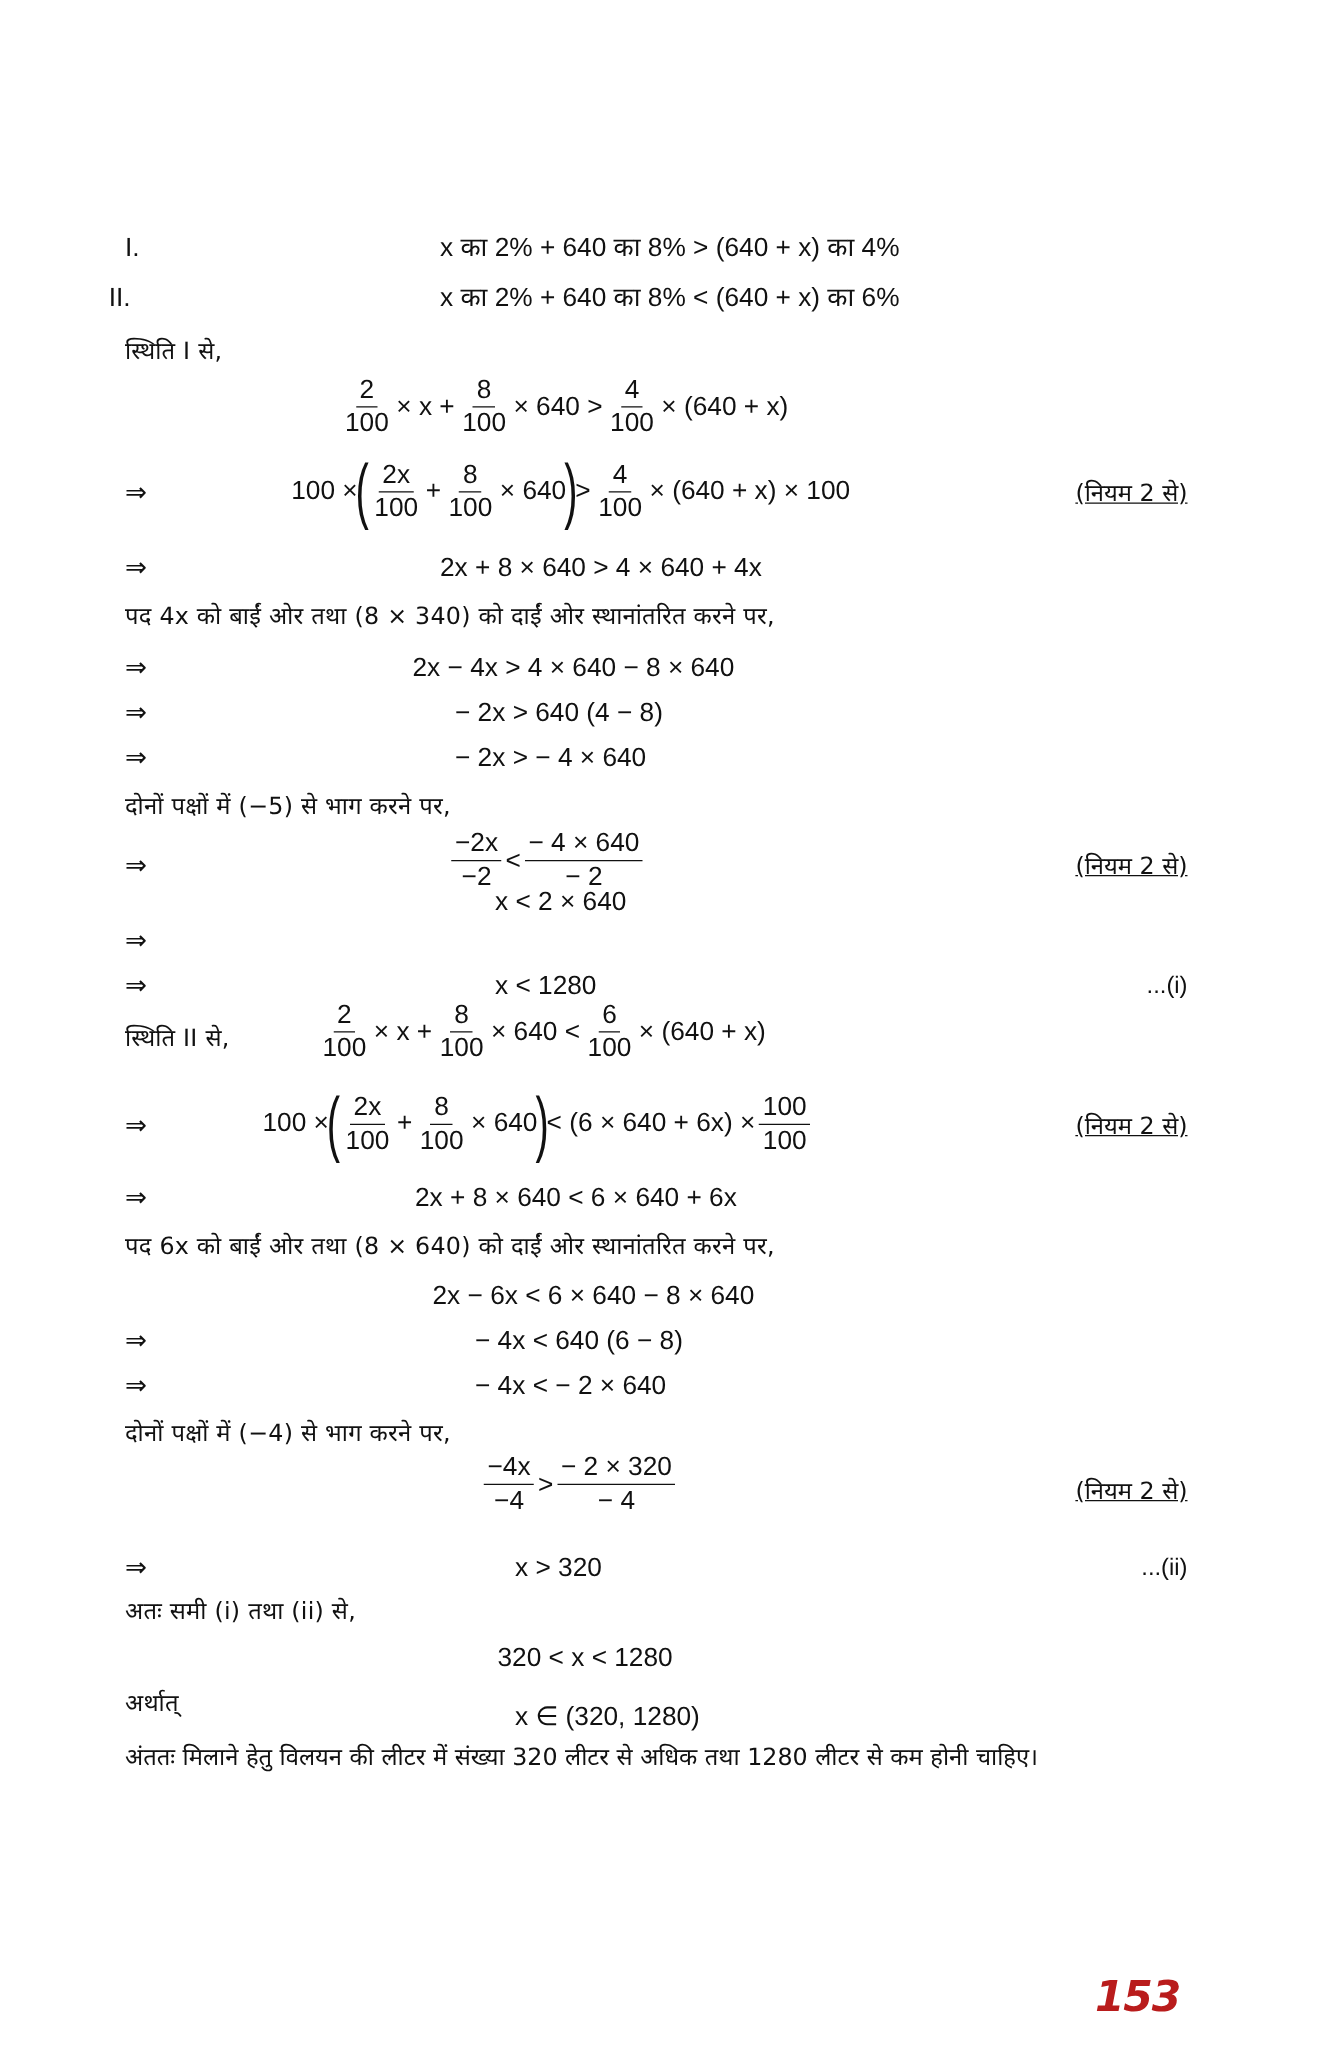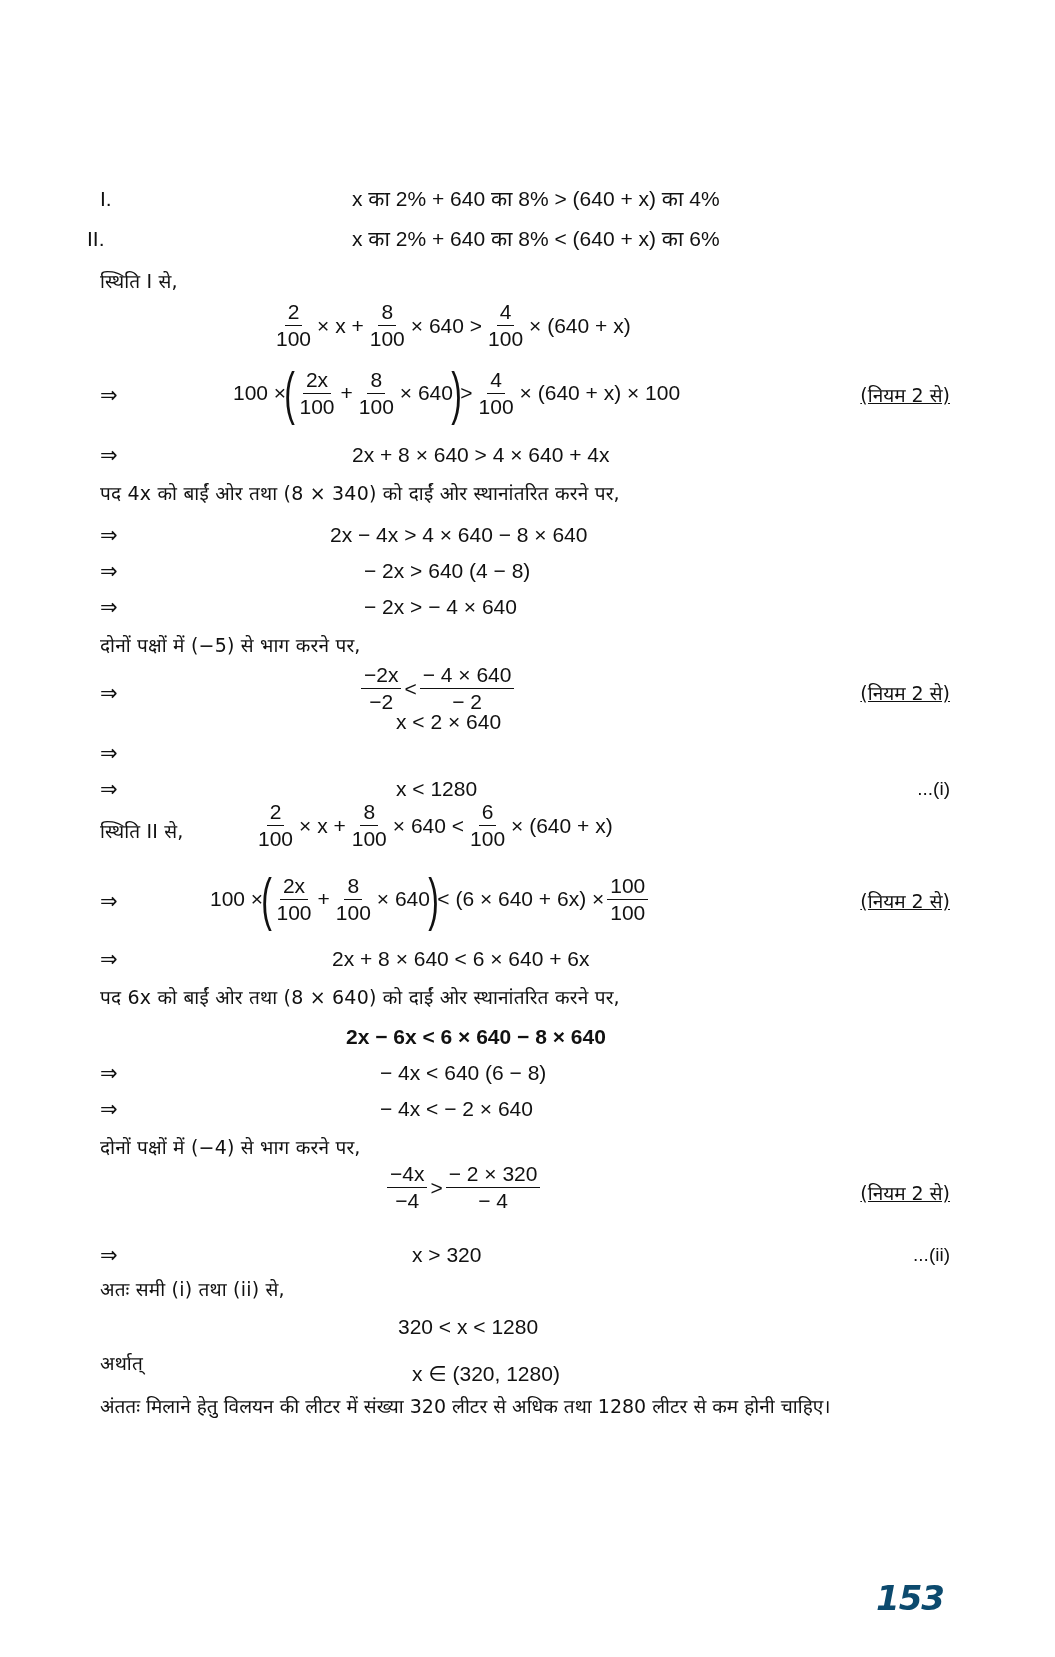--- a/index.html
+++ b/index.html
@@ -14,21 +14,21 @@
   .rule { position: absolute; right: 105px; font-size: 19px; line-height: 26px; font-family: "DejaVu Sans", sans-serif; text-decoration: underline; }
   .eqref { position: absolute; right: 105px; font-size: 19px; line-height: 26px; }
   .math { position: absolute; white-space: nowrap; font-size: 21px; display: flex; align-items: center; }
   .frac { display: inline-flex; flex-direction: column; align-items: center; vertical-align: middle; margin: 0 3px; }
   .frac .num { border-bottom: 1.6px solid #111; padding: 0 3px 1px 3px; line-height: 24px; }
   .frac .den { padding: 1px 3px 0 3px; line-height: 24px; }
   .bigp { font-size: 58px; line-height: 58px; font-weight: 200; transform: scaleX(0.55); display: inline-block; margin: 0 -6px; }
   .pageno {
     position: absolute; left: 876px; top: 1578px;
     font-family: "DejaVu Sans", sans-serif; font-weight: bold; font-style: italic;
-    font-size: 34px; color: #0c4a6e; letter-spacing: -1px;
+    font-size: 34px; color: #b91c1c; letter-spacing: -1px;
   }
   .para { position: absolute; left: 100px; width: 850px; font-family: "DejaVu Sans", sans-serif; font-size: 19px; line-height: 40px; text-align: justify; }
 </style>
 </head>
 <body>
 
 <div class="ln" style="left:100px; top:186px;">I.</div>
 <div class="ln" style="left:352px; top:186px;">x का 2% + 640 का 8% &gt; (640 + x) का 4%</div>
 <div class="ln" style="left:87px; top:226px;">II.</div>
 <div class="ln" style="left:352px; top:226px;">x का 2% + 640 का 8% &lt; (640 + x) का 6%</div>
@@ -154,21 +154,21 @@
       <span class="den">100</span>
     </span>
 </div>
 <div class="rule" style="top:888px;">(नियम 2 से)</div>
 
 <div class="arrow" style="top:946px;">⇒</div>
 <div class="ln" style="left:332px; top:946px;">2x + 8 × 640 &lt; 6 × 640 + 6x</div>
 
 <div class="ln hi" style="left:100px; top:984px;">पद 6x को बाईं ओर तथा (8 × 640) को दाईं ओर स्थानांतरित करने पर,</div>
 
-<div class="ln" style="left:346px; top:1024px;font-weight:bold;">2x − 6x &lt; 6 × 640 − 8 × 640</div>
+<div class="ln" style="left:346px; top:1024px;">2x − 6x &lt; 6 × 640 − 8 × 640</div>
 
 <div class="arrow" style="top:1060px;">⇒</div>
 <div class="ln" style="left:380px; top:1060px;">− 4x &lt; 640 (6 − 8)</div>
 
 <div class="arrow" style="top:1096px;">⇒</div>
 <div class="ln" style="left:380px; top:1096px;">− 4x &lt; − 2 × 640</div>
 
 <div class="ln hi" style="left:100px; top:1134px;">दोनों पक्षों में (−4) से भाग करने पर,</div>
 
 <div class="math" style="left:384px; top:1162px;">

